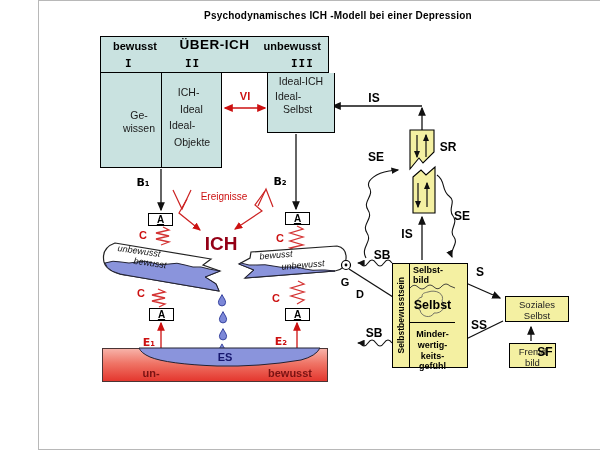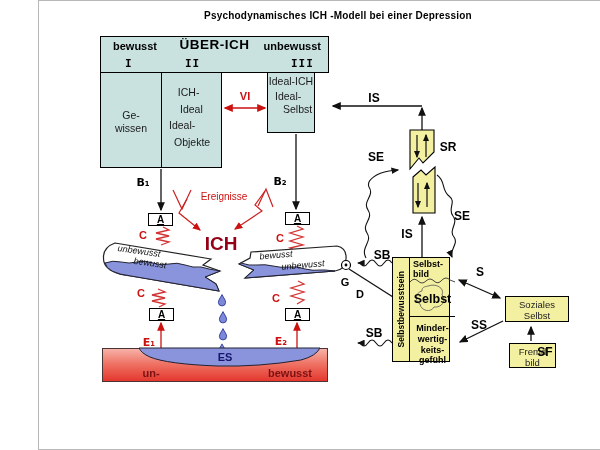--- a/index.html
+++ b/index.html
@@ -30,21 +30,21 @@
         font-size:10px;font-weight:bold;text-decoration:underline;z-index:3;}
   
   .hdr-bewusst{position:absolute;left:12px;top:3px;font-weight:bold;font-size:11px;}
   .hdr-uber{position:absolute;left:50%;top:0px;transform:translateX(-50%);
             font-weight:bold;font-size:13.5px;letter-spacing:.5px;}
   .hdr-unbewusst{position:absolute;right:7px;top:3px;font-weight:bold;font-size:11px;}
   .roman{position:absolute;top:20px;font-family:"DejaVu Sans Mono",monospace;
          font-weight:bold;font-size:11px;letter-spacing:1px;}
   .cellline{font-size:10.5px;color:#1a1a1a;line-height:16.5px;}
   .gew{position:absolute;left:0;top:36px;width:60px;text-align:center;
-       font-size:10.5px;color:#1a1a1a;line-height:13px;}
+       font-size:10.5px;color:#1a1a1a;line-height:13px;padding-left:8px;}
   .divider{position:absolute;left:60px;top:0;width:0;height:100%;border-left:1.2px solid #000;}
   .ideal-l1{font-size:10.5px;color:#1a1a1a;text-align:center;margin-top:2px;}
   .ideal-l2{font-size:10.5px;color:#1a1a1a;margin:3px 0 0 7px;}
   .ideal-l3{font-size:10.5px;color:#1a1a1a;margin:1px 0 0 15px;}
   
   .strip{position:absolute;left:0;top:0;width:17px;height:100%;border-right:1.1px solid #000;
          display:flex;align-items:center;justify-content:center;box-sizing:border-box;}
   .strip span{writing-mode:vertical-rl;transform:rotate(180deg);
               font-weight:bold;font-size:8.5px;white-space:nowrap;}
   .sb-bild{position:absolute;left:17px;top:0;width:45px;height:23px;
@@ -171,32 +171,32 @@
       <div>wissen</div>
     </div>
     <div style="position:absolute;left:66px;top:11px;">
       <div class="cellline" style="margin-left:0;text-align:center;">ICH-</div>
       <div class="cellline" style="margin-left:13px;">Ideal</div>
       <div class="cellline" style="margin-left:2px;">Ideal-</div>
       <div class="cellline" style="margin-left:7px;">Objekte</div>
     </div>
   </div>
 
-  <div class="box cyan" style="left:228px;top:72px;width:48px;height:60px;border-top:none;">
+  <div class="box cyan" style="left:228px;top:72px;width:68px;height:60px;border-top:none;">
     <div class="ideal-l1">Ideal-ICH</div>
     <div class="ideal-l2">Ideal-</div>
     <div class="ideal-l3">Selbst</div>
   </div>
 
   <div class="abox" style="left:109px;top:212px;">A</div>
   <div class="abox" style="left:246px;top:211px;">A</div>
   <div class="abox" style="left:110px;top:307px;">A</div>
   <div class="abox" style="left:246px;top:307px;">A</div>
 
-  <div class="box yellow" style="left:353px;top:256px;width:58px;height:105px;">
+  <div class="box yellow" style="left:353px;top:262px;width:76px;height:105px;">
     <div class="strip">
       <span>Selbstbewusstsein</span>
     </div>
     <div class="sb-bild">
       <div>Selbst-</div>
       <div>bild</div>
     </div>
     <svg class="minisvg" style="left:17px;top:17px;" width="45" height="10" viewBox="0 0 45 10">
       <path d="M0,7 q4,-5 8,-1 q4,4 8,0 q4,-4 8,0 q4,4 8,-1 q4,-4 8,0 l5,2" stroke="#333" stroke-width="0.9" fill="none"></path>
     </svg>

